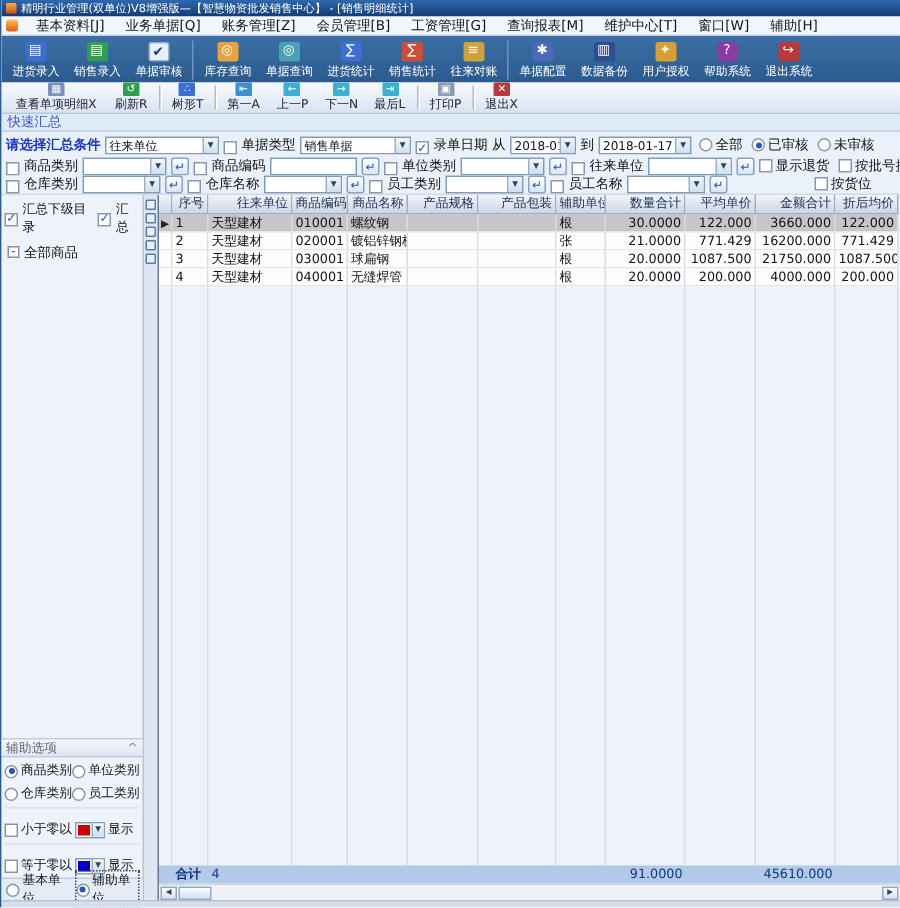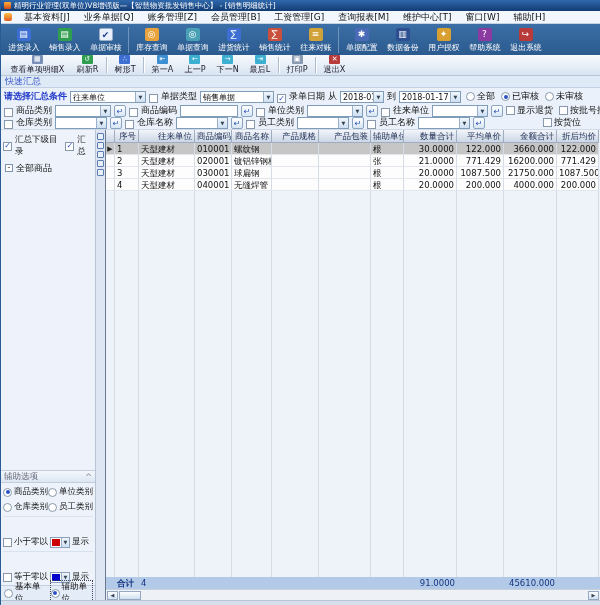--- a/index.html
+++ b/index.html
@@ -83,21 +83,21 @@
               line-height:6px; text-align:center; color:#444; flex:none; }
   .tree-kids { margin-left:7px; border-left:1px dotted #9aa8ba; }
   .tree-item { position:relative; padding-left:10px; height:11px; line-height:11px; white-space:nowrap; }
   .tree-item::before { content:""; position:absolute; left:0; top:5px; width:8px; border-top:1px dotted #9aa8ba; }
   .side-spacer { flex:1; }
   .opt-header { height:13px; flex:none; background:linear-gradient(#f4f8fc,#dce6f2); border-top:1px solid #c2cedd;
                 border-bottom:1px solid #c2cedd; display:flex; align-items:center; justify-content:space-between;
                 padding:0 3px; color:#667; font-size:8.5px; }
   .opt-panel { padding:3px 2px 2px; font-size:8.5px; display:flex; flex-direction:column; gap:3px; }
   .opt-grid { display:grid; grid-template-columns:1fr 1fr; gap:3px 0; }
-  .color-row { display:flex; align-items:center; gap:2px; padding-top:19px; border-top:1px solid #d8e2ee; }
+  .color-row { display:flex; align-items:center; gap:2px; padding-top:8px; border-top:1px solid #d8e2ee; }
   .color-dd { width:20px; height:11px; border:1px solid #8aa0b8; background:#fff; display:flex; flex:none; }
   .color-swatch { flex:1; margin:1px; }
   .unit-row { height:15px; flex:none; margin-top:auto; border-top:1px solid #c2cedd; background:#e4ecf7;
               display:flex; align-items:center; gap:5px; padding:0 3px; font-size:8.5px; }
   .focused { outline:1px dotted #445; }
 
   
   .vstrip { width:10px; flex:none; background:#dde6f2; border-right:1px solid #6a7a90;
             display:flex; flex-direction:column; gap:2px; padding-top:3px; align-items:center; }
   .vsq { width:7px; height:7px; background:#e8f0fa; border:1px solid #5a7ab0; border-radius:1px; flex:none; }

